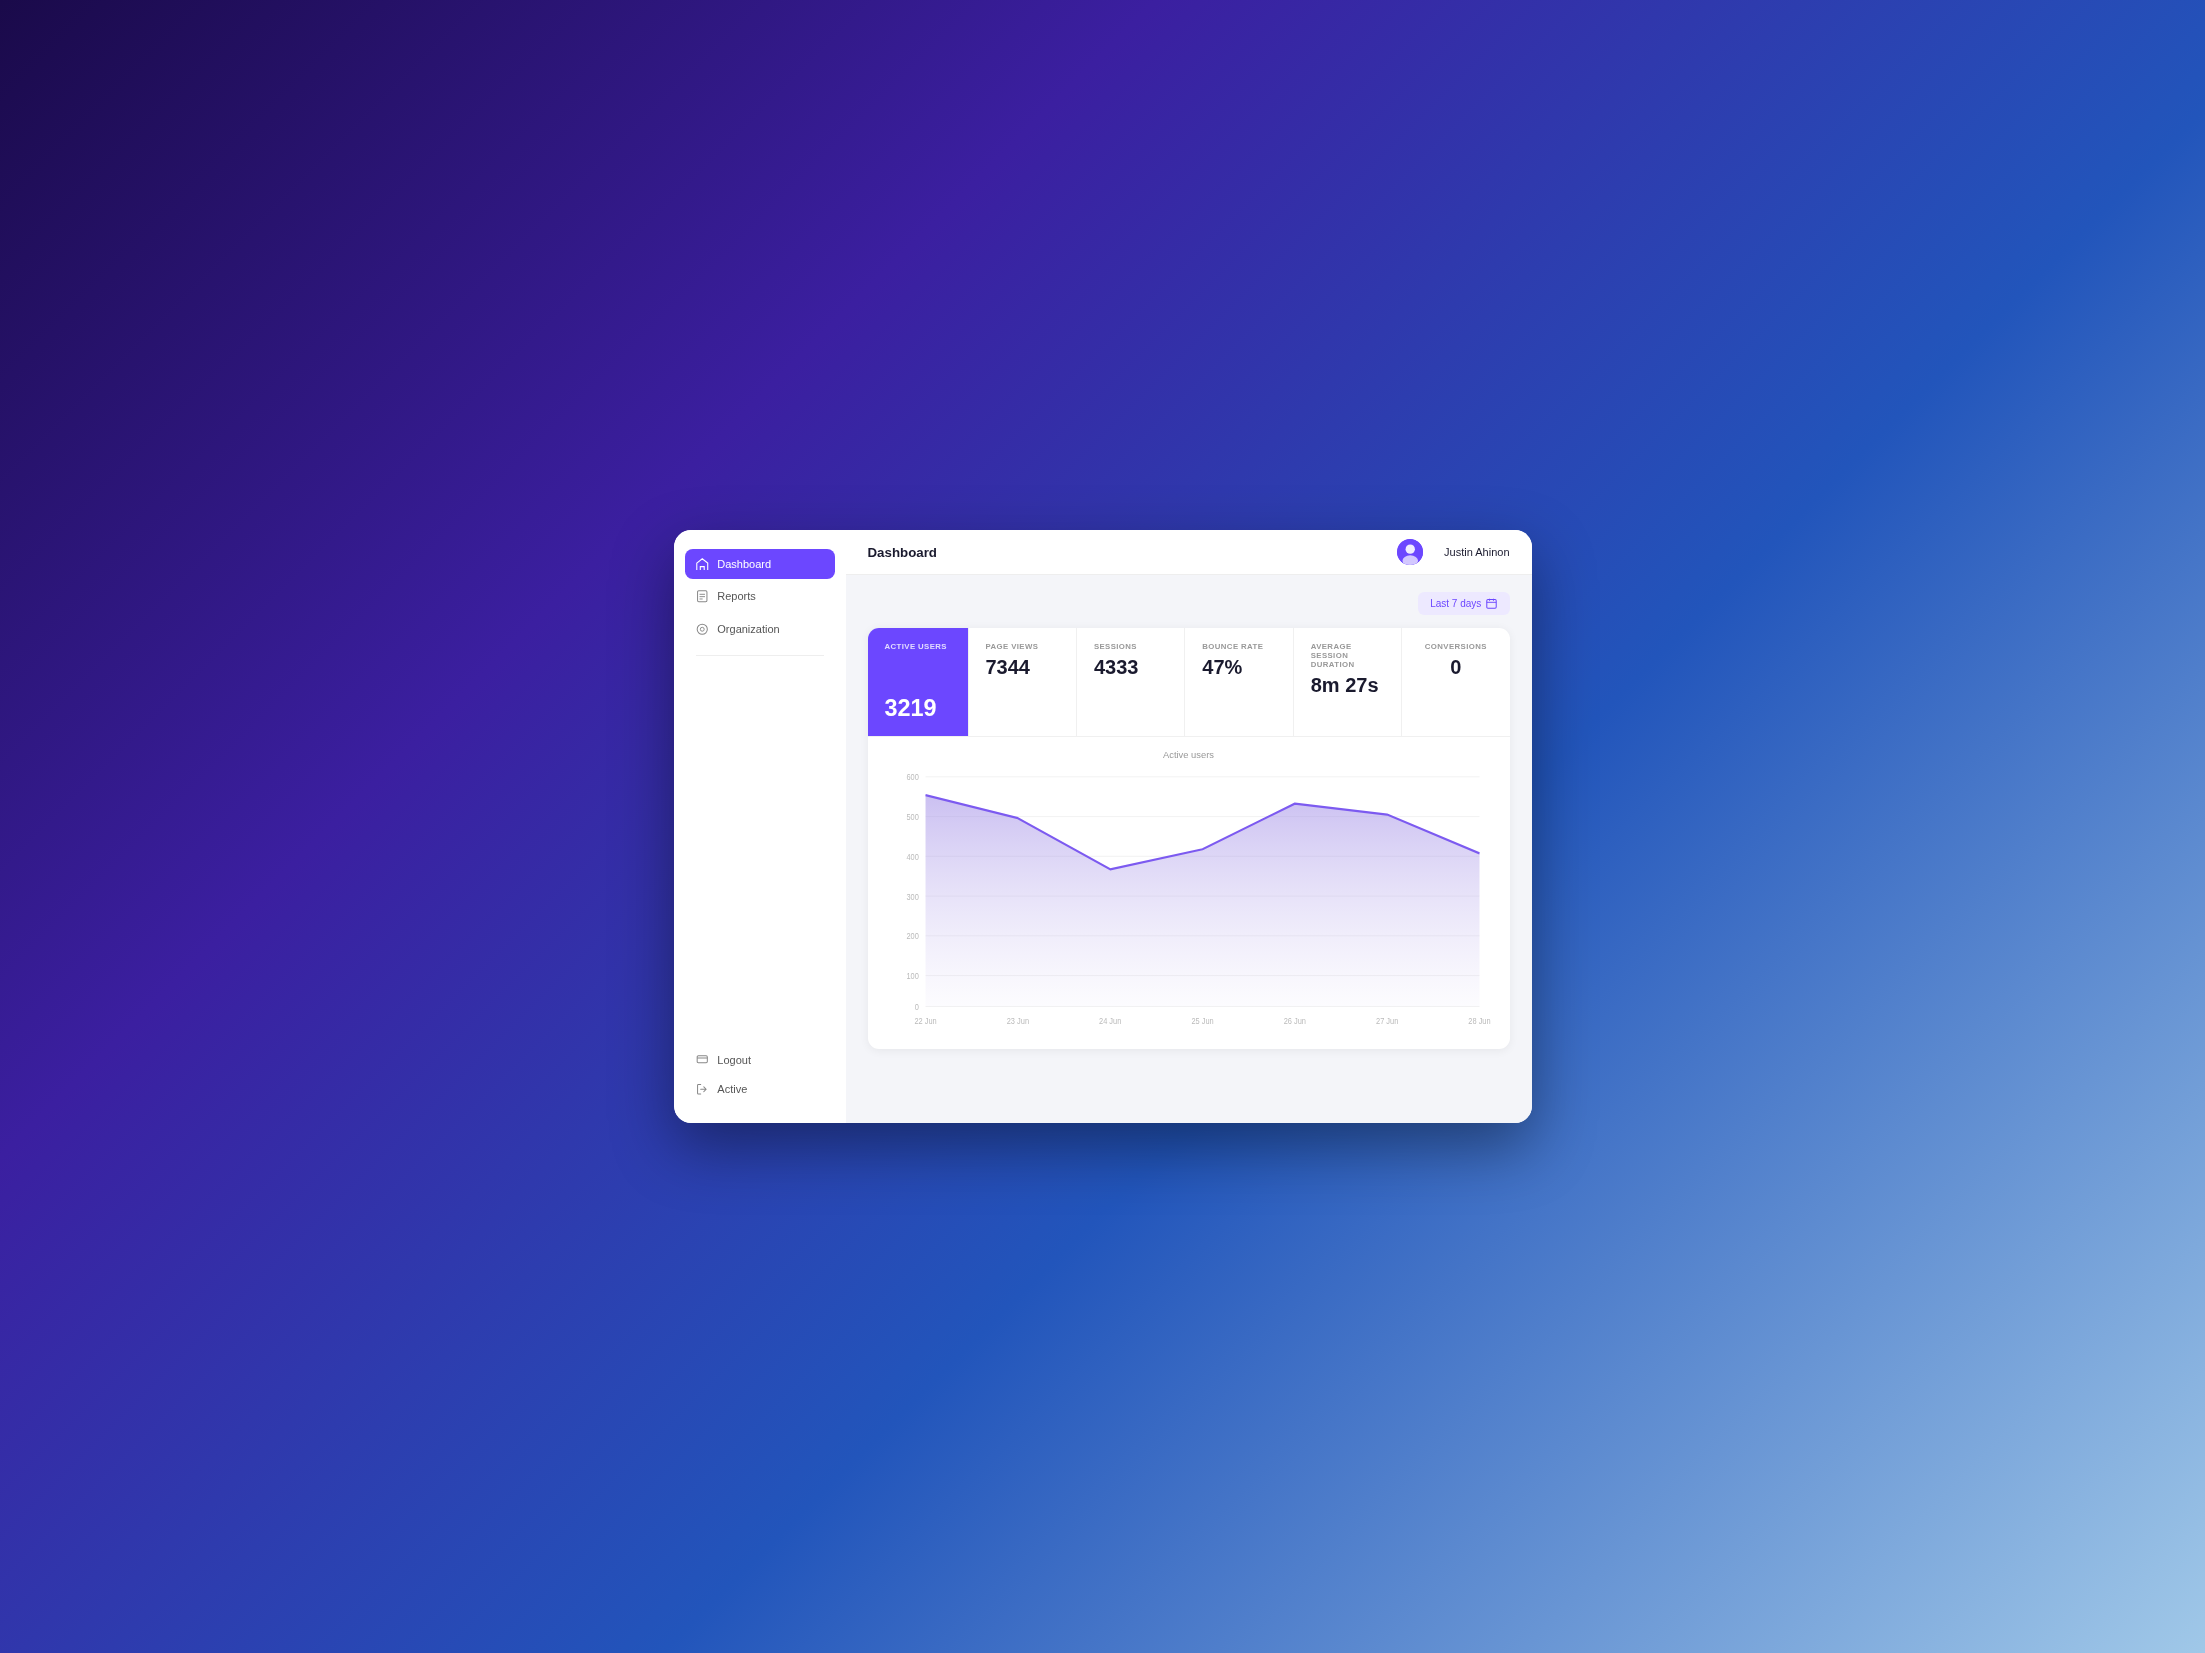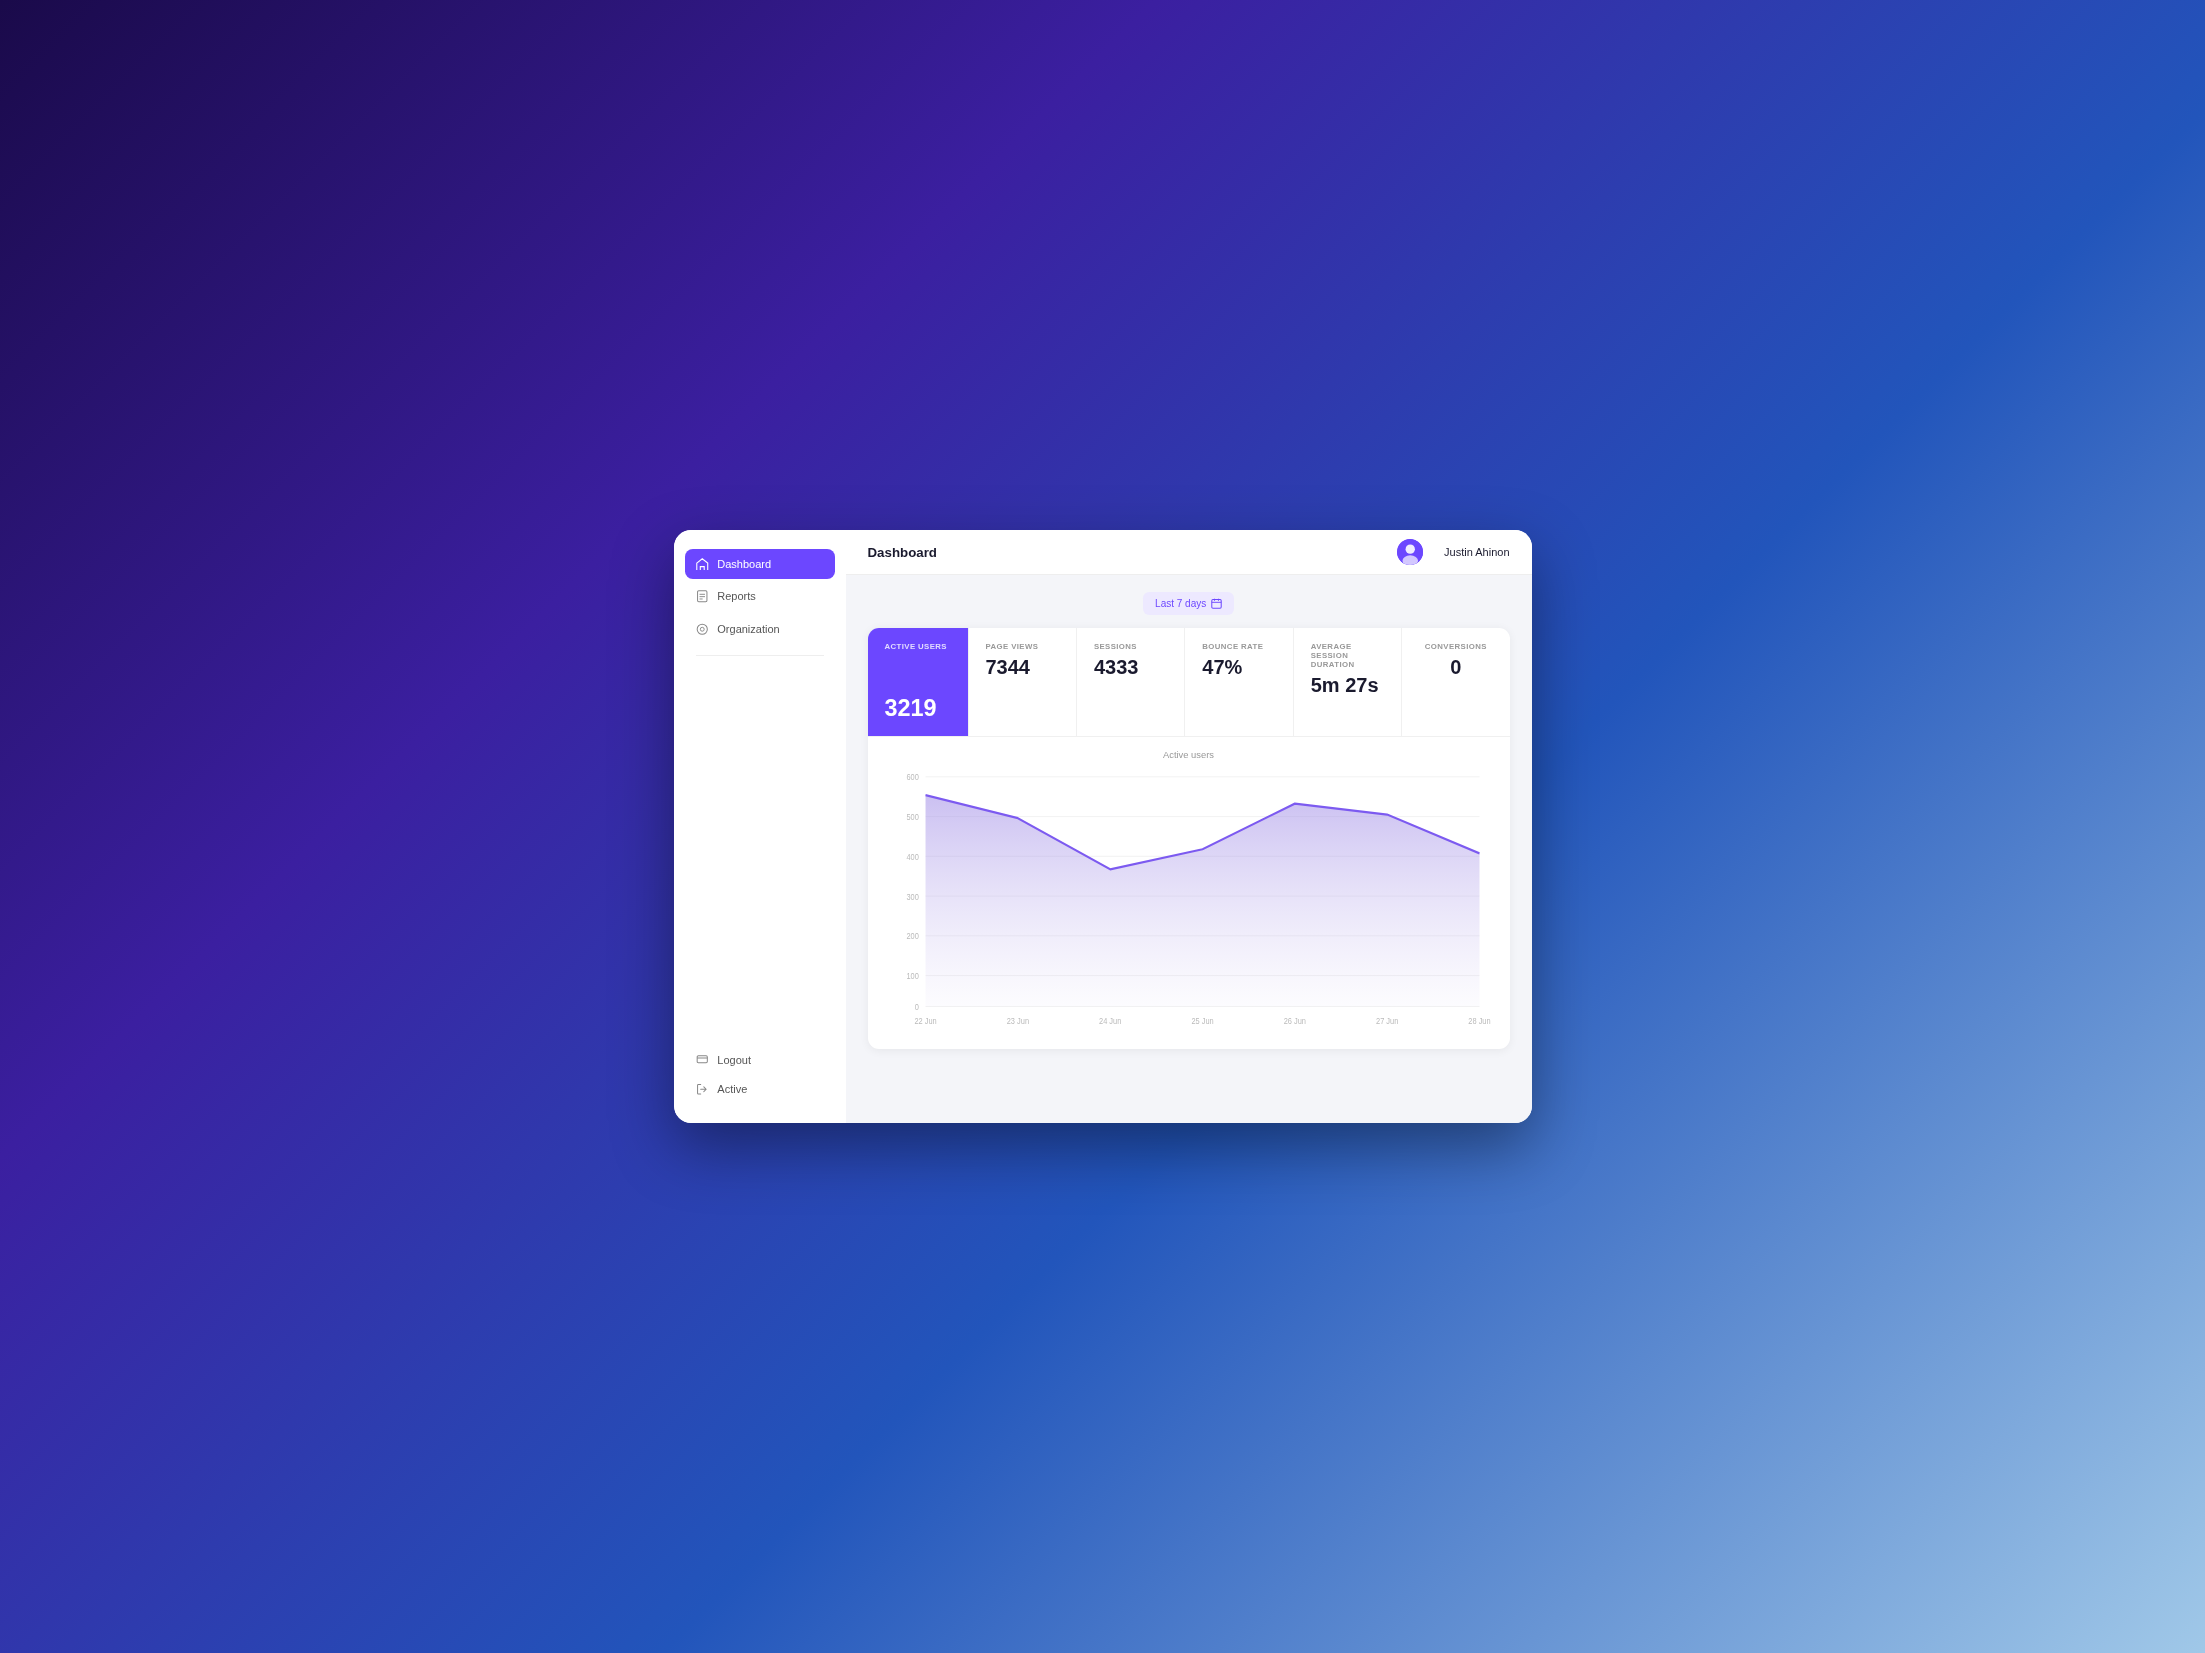--- a/index.html
+++ b/index.html
@@ -82,21 +82,21 @@
     .avatar svg { width: 26.5px; height: 26.5px; }
     .user-name { font-size: 11px; font-weight: 500; color: #1a1a2e; }
     
     .content {
       flex: 1; overflow-y: auto;
       padding: 17px 22px;
       background: #f4f5f9;
     }
     
     .filter-row {
-      display: flex; justify-content: center;
+      display: flex; justify-content: flex-end;
       margin-bottom: 12.5px;
     }
     .date-btn {
       background: #ede9ff;
       border: none; border-radius: 6.2px;
       padding: 6.2px 12.5px;
       font-size: 10px; font-weight: 500; color: #6c47ff;
       display: flex; align-items: center; gap: 4.7px;
       cursor: pointer;
     }
@@ -260,21 +260,21 @@
             <div class="stat-value">4333</div>
           </div>
 
           <div class="stat-item">
             <div class="stat-label">BOUNCE RATE</div>
             <div class="stat-value">47%</div>
           </div>
 
           <div class="stat-item">
             <div class="stat-label">AVERAGE SESSION DURATION</div>
-            <div class="stat-value">5m 27s</div>
+            <div class="stat-value">8m 27s</div>
           </div>
 
           <div class="stat-item">
             <div class="stat-label">CONVERSIONS</div>
             <div class="stat-value">0</div>
           </div>
         </div>
 
         <div class="chart-section">
           <div class="chart-title">Active users</div>

